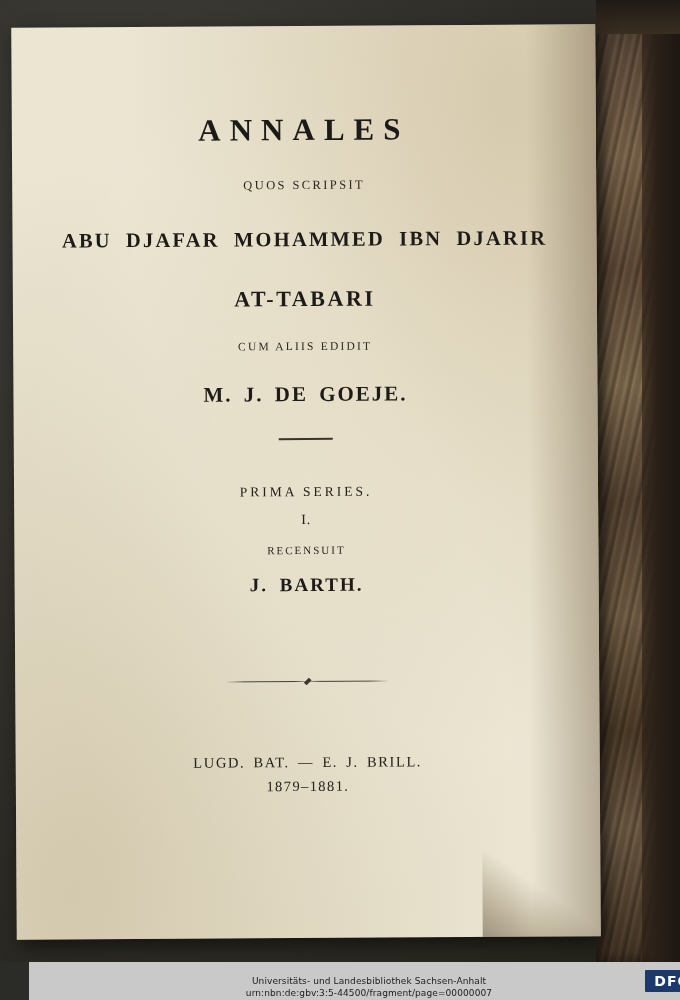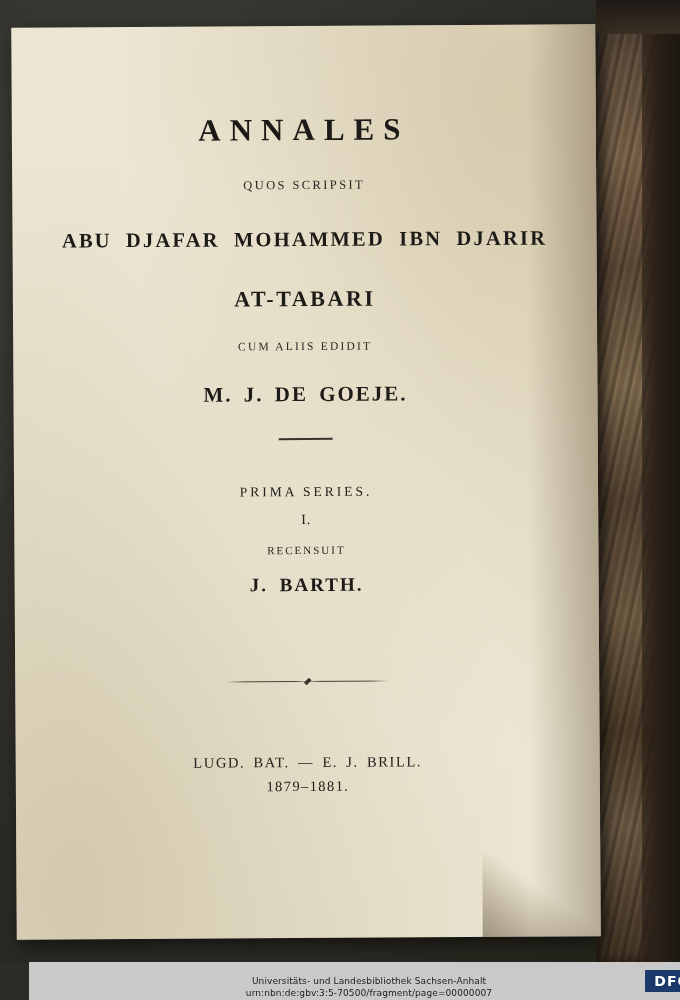--- a/index.html
+++ b/index.html
@@ -347,16 +347,16 @@
       <div class="t-years">1879–1881.</div>
 
     </div>
     <div class="leaf-curl"></div>
   </div>
 </div>
 
 <div class="footer">
   <div class="footer-text">
     <div>Universitäts- und Landesbibliothek Sachsen-Anhalt</div>
-    <div>urn:nbn:de:gbv:3:5-70500/fragment/page=00000007</div>
+    <div>urn:nbn:de:gbv:3:5-44500/fragment/page=00000007</div>
   </div>
   <div class="dfg-logo">DFG</div>
 </div>
 
 </body></html>

